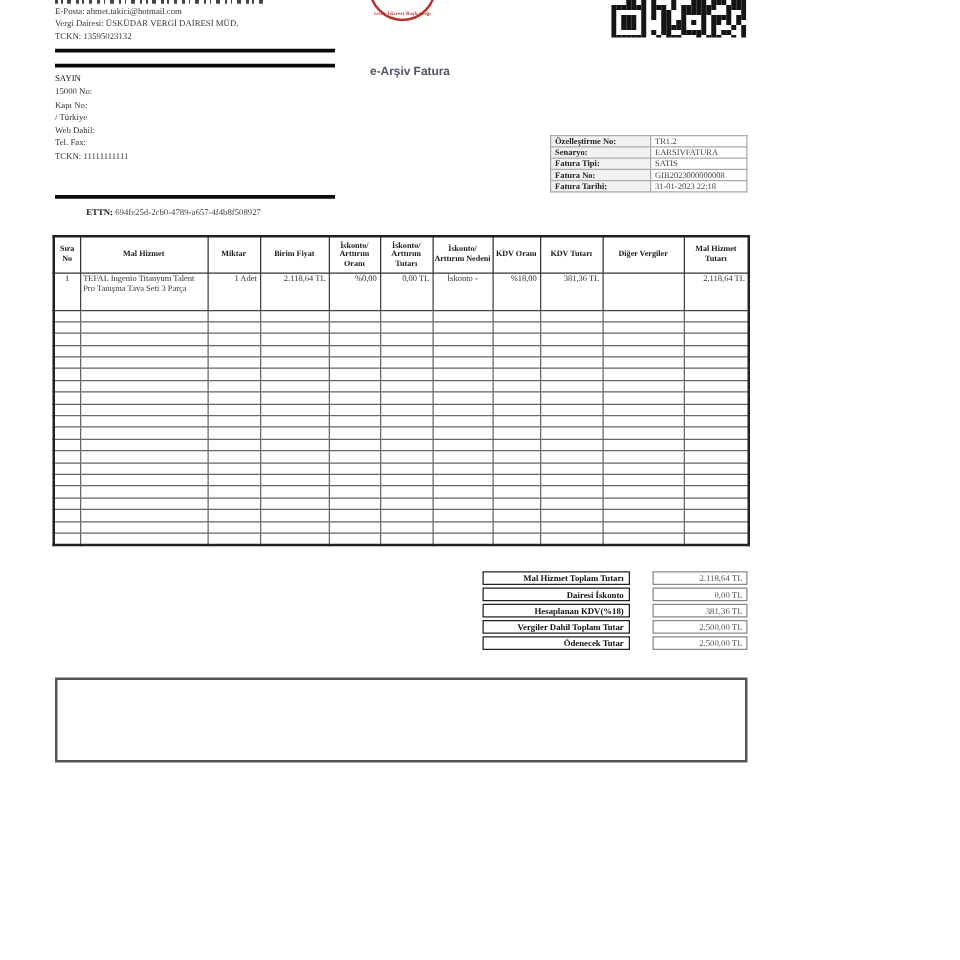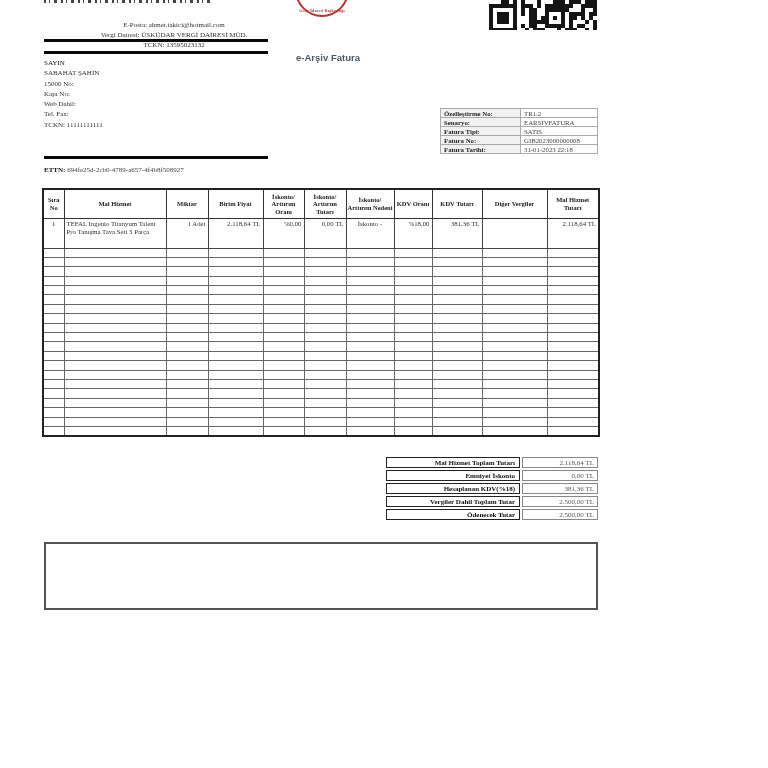--- a/index.html
+++ b/index.html
@@ -2,32 +2,32 @@
 <html><head>
 <meta charset="utf-8">
 <style>
   * { margin:0; padding:0; box-sizing:border-box; }
   html,body { background:#fff; }
   .page {
     position:relative; width:768px; height:768px; background:#ffffff;
     font-family:"Liberation Serif", serif; color:#222; overflow:hidden;
   }
   
-  .seller { position:absolute; left:44px; top:16px; width:260px; font-size:7px; line-height:10px; color:#333;text-align:center; }
+  .seller { position:absolute; left:44px; top:0; width:260px; font-size:7px; line-height:10px; color:#333; }
   .clipped-line { position:absolute; left:44px; top:0; width:168px; height:3px; overflow:hidden;
     background:repeating-linear-gradient(90deg,#444 0 2px,transparent 2px 5px,#444 5px 6px,transparent 6px 10px,#444 10px 13px,transparent 13px 17px); }
   .seller .row { white-space:nowrap; }
   .rule { position:absolute; left:44px; width:224px; height:3px; background:#0a0a0a; }
   .rule1 { top:39px; } .rule2 { top:51px; } .rule3 { top:156px; }
   
   .buyer { position:absolute; left:44px; top:58px; width:280px; font-size:7px; line-height:10.3px; color:#333; }
   .buyer .b-bold { font-weight:normal; color:#111; }
   
   .ettn { position:absolute; left:44px; top:166px; font-size:7px; color:#444; }
-  .ettn b { color:#111; }
+  .ettn b { color:#111;margin-left:25px; }
   
   .emblem-wrap { position:absolute; left:294px; top:0; width:56px; height:19px; overflow:hidden; }
   .emblem-circle { position:absolute; left:1px; top:-37px; width:54px; height:54px;
     border:2.5px solid #b5342e; border-radius:50%; background:#fdfdfd; }
   .emblem-caption { position:absolute; left:0; bottom:2px; width:100%; text-align:center;
     font-size:4px; color:#b5342e; font-weight:bold; letter-spacing:0.2px; white-space:nowrap; }
   .doc-type { position:absolute; left:285px; top:22px; width:86px; text-align:center;
     font-size:9.5px; font-weight:bold; color:#4d5663; font-family:"Liberation Sans", sans-serif;margin-top:30px; }
   
   .qr { position:absolute; left:489px; top:0; width:108px; height:30px; }
@@ -40,21 +40,21 @@
   .items { position:absolute; left:42px; top:188px; width:556px; border-collapse:collapse; table-layout:fixed; }
   .items th { border:1px solid #333; font-size:6.5px; font-weight:bold; text-align:center;
     vertical-align:middle; padding:1px; height:29px; line-height:7.5px; color:#1a1a1a; }
   .items td { border:1px solid #666; font-size:6.8px; padding:1px 2px; vertical-align:top; line-height:8px; color:#333; }
   .items tr.item-row td { border-color:#444; height:30px; }
   .items tr.empty-row td { height:9.4px; }
   .items { border:2px solid #222; }
   .ta-r { text-align:right; } .ta-c { text-align:center; }
   
   .totals { position:absolute; left:386px; top:457px; width:212px; }
-  .totals .trow { display:flex; margin-bottom:2px; }
+  .totals .trow { display:flex; margin-bottom:2px;gap:16px; }
   .totals .tlabel { flex:1; border:1.5px solid #222; font-size:7px; font-weight:bold; color:#111;
     text-align:right; padding:1px 4px; height:11px; line-height:8px; background:#fff; margin-right:2px; }
   .totals .tvalue { width:76px; border:1px solid #888; font-size:7px; color:#555;
     text-align:right; padding:1px 3px; height:11px; line-height:8px; }
   
   .notes-box { position:absolute; left:44px; top:542px; width:554px; height:68px; border:2px solid #555; background:#fff; }
 </style>
 </head>
 <body>
 
@@ -202,23 +202,23 @@
         <rect x="76" y="28" width="4" height="4"></rect>
         <rect x="80" y="28" width="4" height="4"></rect>
         <rect x="84" y="28" width="4" height="4"></rect>
         <rect x="96" y="28" width="4" height="4"></rect>
         <rect x="104" y="28" width="4" height="4"></rect>
       </svg>
   </div>
 
   <div class="buyer">
     <div class="b-bold">SAYIN</div>
-    <div>SABAHAT ŞAHİN</div>
     <div>15000  No:</div>
     <div>Kapı No:</div>
+    <div>/ Türkiye</div>
     <div>Web Dahil:</div>
     <div>Tel. Fax:</div>
     <div>TCKN: 11111111111</div>
   </div>
   <div class="rule rule3"></div>
 
   <div class="ettn">
     <b>ETTN:</b>
     <span>694fe25d-2cb0-4789-a657-4f4b8f508927</span>
   </div>
@@ -555,21 +555,21 @@
         </tr>
       </tbody>
   </table>
 
   <div class="totals">
     <div class="trow">
       <div class="tlabel">Mal Hizmet Toplam Tutarı</div>
       <div class="tvalue">2.118,64 TL</div>
     </div>
     <div class="trow">
-      <div class="tlabel">Emniyet İskonto</div>
+      <div class="tlabel">Dairesi İskonto</div>
       <div class="tvalue">0,00 TL</div>
     </div>
     <div class="trow">
       <div class="tlabel">Hesaplanan KDV(%18)</div>
       <div class="tvalue">381,36 TL</div>
     </div>
     <div class="trow">
       <div class="tlabel">Vergiler Dahil Toplam Tutar</div>
       <div class="tvalue">2.500,00 TL</div>
     </div>

